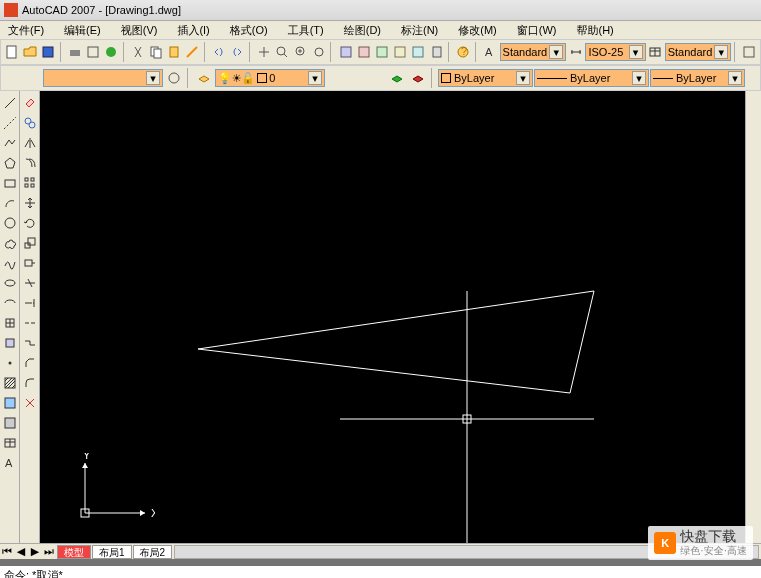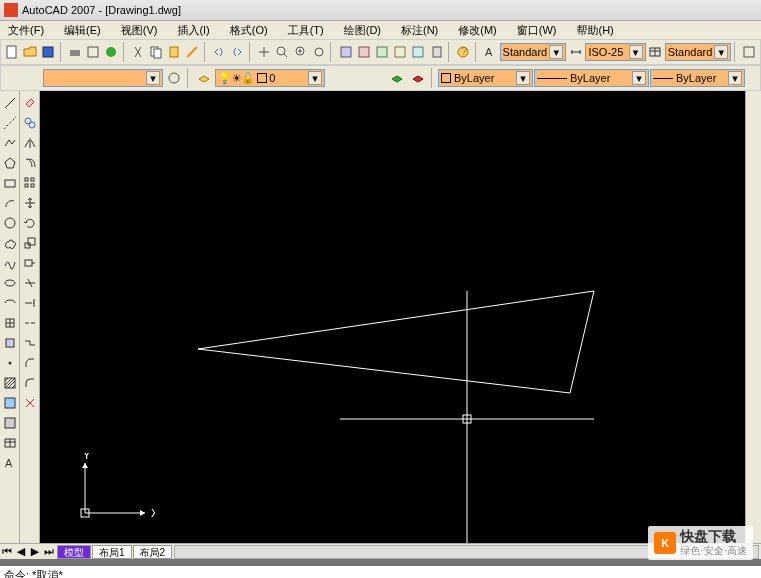--- a/index.html
+++ b/index.html
@@ -12,27 +12,27 @@
 .tbtn{width:20px;height:20px;border:1px solid transparent;display:flex;align-items:center;justify-content:center;cursor:pointer}
 .sep{width:4px;height:20px;border-left:1px solid #aaa;margin:0 2px}
 .combo{height:18px;background:#fdba74;border:1px solid #7b9ebd;display:flex;align-items:center;padding:0 2px;font-size:10px}
 .combo .arr{width:14px;height:14px;background:#ece9d8;border:1px solid #999;text-align:center;line-height:12px;margin-left:2px}
 .main{display:flex;height:452px}
 .palette{width:20px;background:#ece9d8;border-right:1px solid #aaa;display:flex;flex-direction:column;padding-top:2px}
 .palette .tbtn{width:18px;height:18px;margin:1px auto}
 .canvas{flex:1;background:#000;position:relative;overflow:hidden}
 .scroll-h{height:16px;background:#ece9d8;border-top:1px solid #aaa;display:flex;align-items:center}
 .scroll-h .tab{background:#fff;border:1px solid #999;padding:0 6px;font-size:10px;height:14px;line-height:13px;margin-left:1px}
-.scroll-h .tab.active{background:#6d28d9;color:#fff}
+.scroll-h .tab.active{background:#ef4444;color:#fff}
 .cmdarea{background:#fff;border-top:7px solid #737373;font-family:SimSun,monospace;font-size:12px;padding:2px 4px}
 .ucs{position:absolute;left:35px;bottom:10px;color:#fff;font-size:10px}
 svg{display:block}
 .watermark{position:absolute;right:8px;bottom:18px;display:flex;align-items:center;gap:4px;background:rgba(255,255,255,.85);padding:2px 6px;border-radius:2px}
 .watermark .logo{width:22px;height:22px;background:#ff7a00;border-radius:3px;display:flex;align-items:center;justify-content:center;color:#fff;font-weight:bold}
-.watermark .txt{font-size:14px;font-weight:bold;color:#333}
+.watermark .txt{font-size:14px;font-weight:normal;color:#333}
 .watermark .sub{font-size:10px;color:#888;margin-top:-2px}
 </style>
 </head>
 <body>
 
 <div class="titlebar">
   <div class="ico"></div>
   <span>AutoCAD 2007 - [Drawing1.dwg]</span>
 </div>
 

